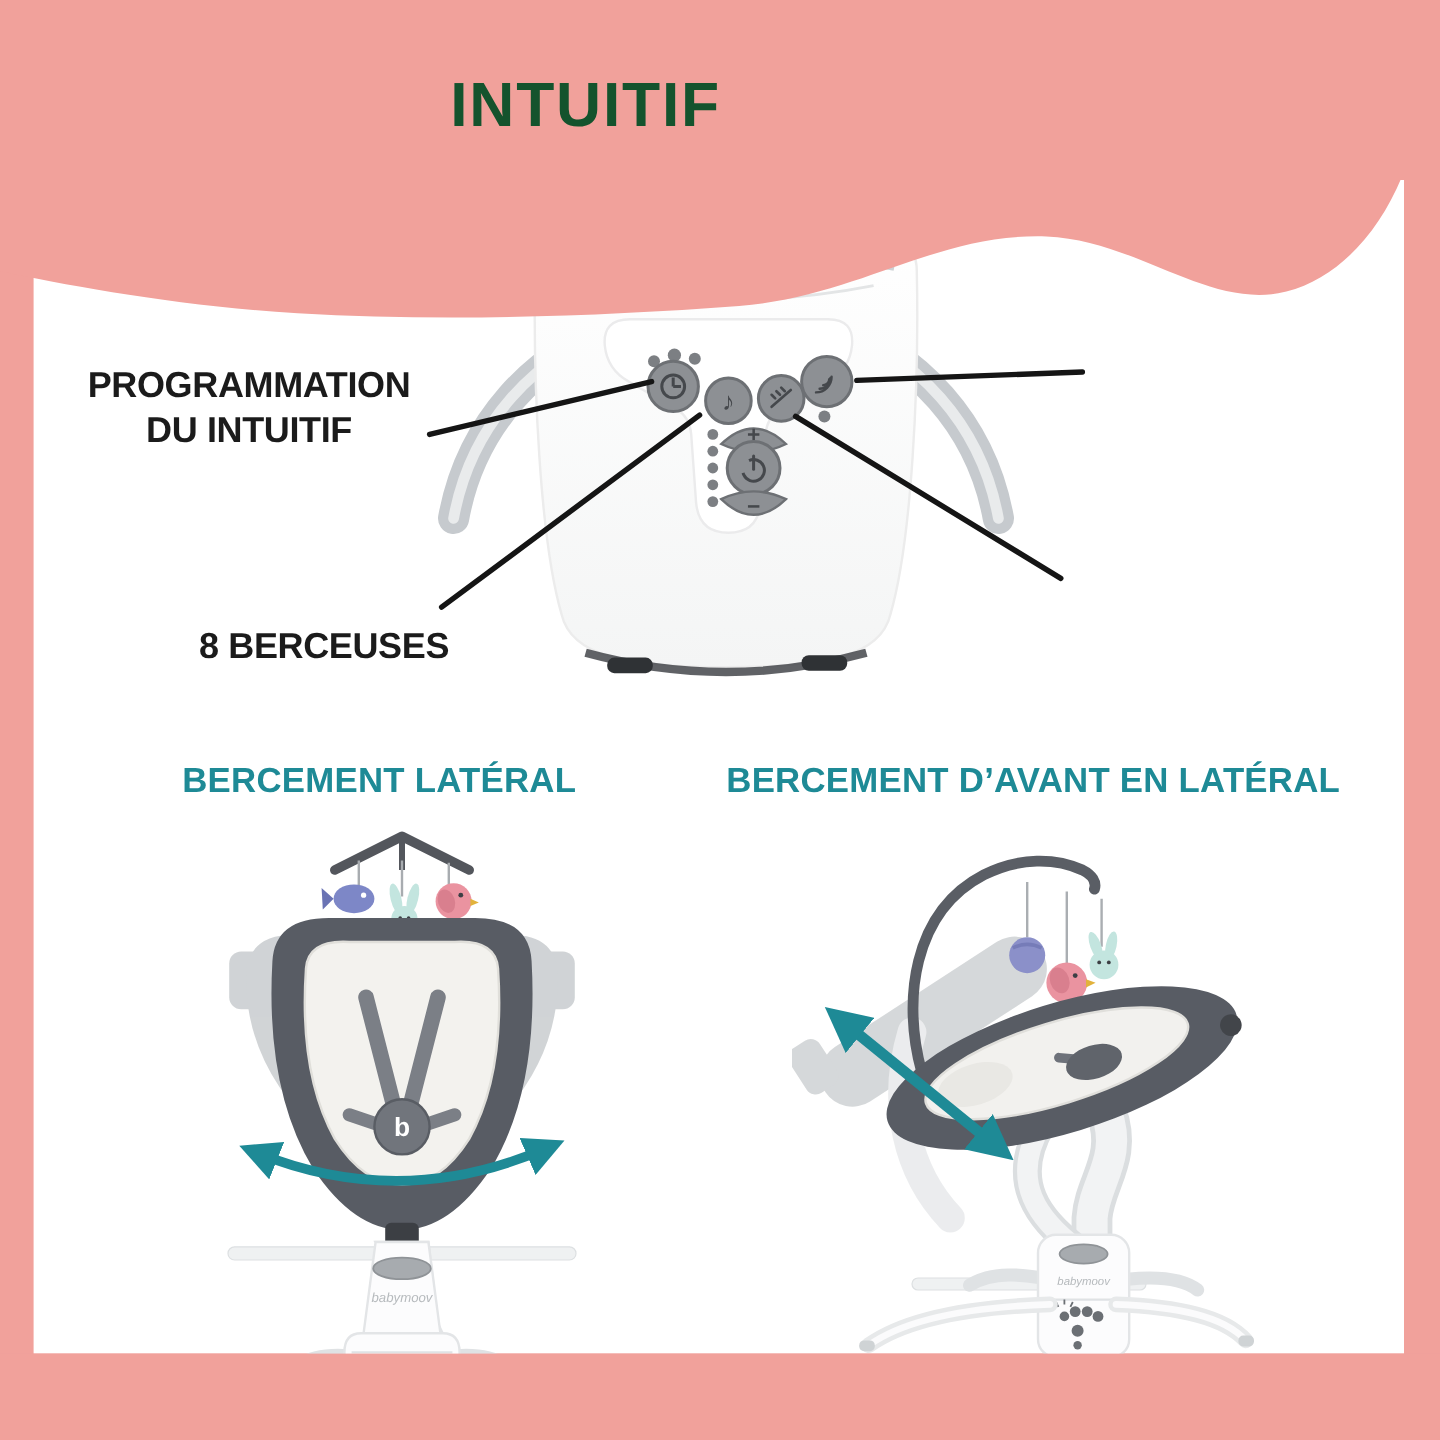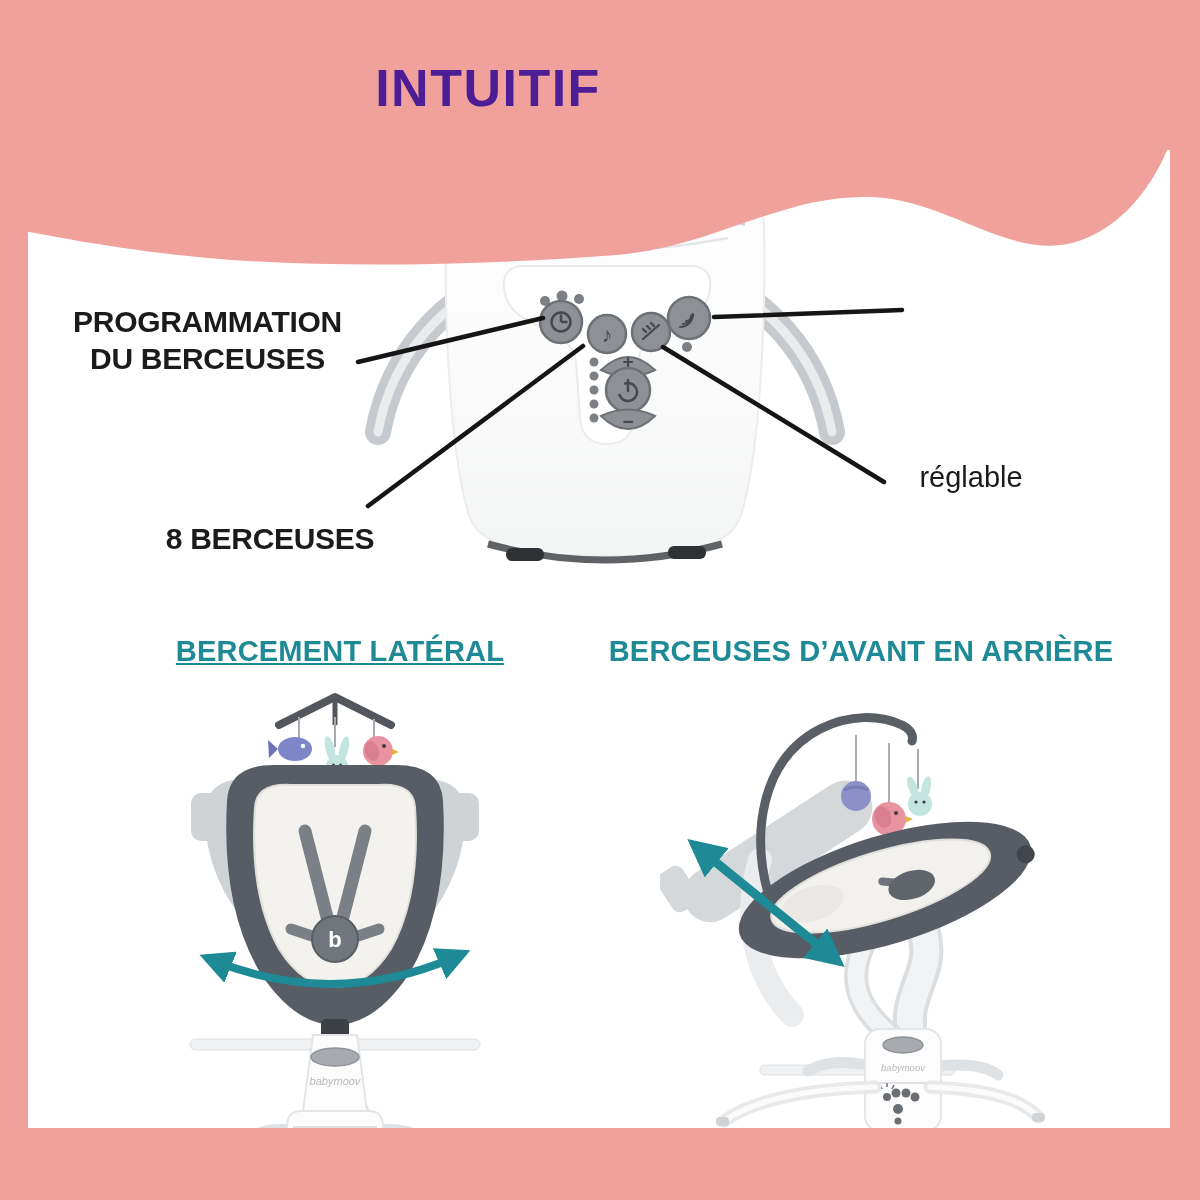--- a/index.html
+++ b/index.html
@@ -11,34 +11,34 @@
   }
   .content{
     position:absolute;left:28px;top:150px;width:1142px;height:978px;
     background:#ffffff;border-top-left-radius:46px;z-index:1;
   }
   .wave{position:absolute;left:0;top:0;width:1200px;height:320px;z-index:4;}
   .border-right{position:absolute;right:0;top:0;width:30px;height:1200px;background:#F1A19B;z-index:5;}
   .border-bottom{position:absolute;left:0;bottom:0;width:1200px;height:72px;background:#F1A19B;z-index:5;}
   .title{
     position:absolute;left:0;top:58px;width:976px;text-align:center;z-index:6;
-    font-size:52px;font-weight:700;letter-spacing:1.5px;color:#4c1d95;
+    font-size:52px;font-weight:700;letter-spacing:1.5px;color:#14532d;
   }
   .ann{position:absolute;z-index:7;text-align:center;}
   .ann .b{font-weight:700;font-size:30px;line-height:37px;letter-spacing:-.3px;}
   .ann .r{font-weight:400;font-size:29px;line-height:35px;}
   .ann-prog{left:40px;top:303px;width:335px;}
   .ann-det{left:888px;top:284px;width:246px;}
   .ann-lull{left:156px;top:520px;width:228px;text-align:center;}
   .ann-vol{left:874px;top:460px;width:194px;}
   .sec-h{
     position:absolute;top:635px;z-index:7;text-align:center;
     font-size:29px;font-weight:700;letter-spacing:.2px;color:#1E8A96;
   }
-  .sec-h.left{left:84px;width:512px;text-decoration:underline;}
+  .sec-h.left{left:60px;width:512px;}
   .sec-h.right{left:588px;width:546px;}
   .lines{position:absolute;left:0;top:0;width:1200px;height:1200px;z-index:6;pointer-events:none;}
   .prod-head{position:absolute;left:360px;top:150px;z-index:2;}
   .swing-front{position:absolute;left:175px;top:683px;z-index:3;}
   .swing-side{position:absolute;left:660px;top:685px;z-index:3;}
   svg text.brand{font-style:italic;}
 </style>
 </head>
 <body>
 
@@ -141,31 +141,30 @@
     <g stroke="#151515" stroke-width="4.5" stroke-linecap="round">
       <line x1="358" y1="362" x2="543" y2="318"></line>
       <line x1="368" y1="506" x2="583" y2="346"></line>
       <line x1="714" y1="317" x2="902" y2="310"></line>
       <line x1="663" y1="347" x2="884" y2="482"></line>
     </g>
   </svg>
 
   <div class="ann ann-prog">
     <div class="b">PROGRAMMATION</div>
-    <div class="b">DU BERCEUSES</div>
+    <div class="b">DU INTUITIF</div>
   </div>
   <div class="ann ann-lull">
     <div class="b">8 BERCEUSES</div>
   </div>
   <div class="ann ann-vol">
-    <div class="r">réglable</div>
   </div>
 
   <div class="sec-h left">BERCEMENT LATÉRAL</div>
-  <div class="sec-h right">BERCEUSES D’AVANT EN ARRIÈRE</div>
+  <div class="sec-h right">BERCEMENT D’AVANT EN LATÉRAL</div>
 
   <svg class="swing-front" width="320" height="450" viewBox="0 0 320 450">
     <defs>
       <marker id="mkA" viewBox="0 0 10 10" refX="5" refY="5" markerWidth="4.2" markerHeight="4.2" orient="auto-start-reverse">
         <path d="M0,0 L10,5 L0,10 Z" fill="#1E8A96"></path>
       </marker>
     </defs>
 
     <g opacity=".8">
       <rect x="16" y="110" width="32" height="48" rx="10" fill="#c5c9cc"></rect>

